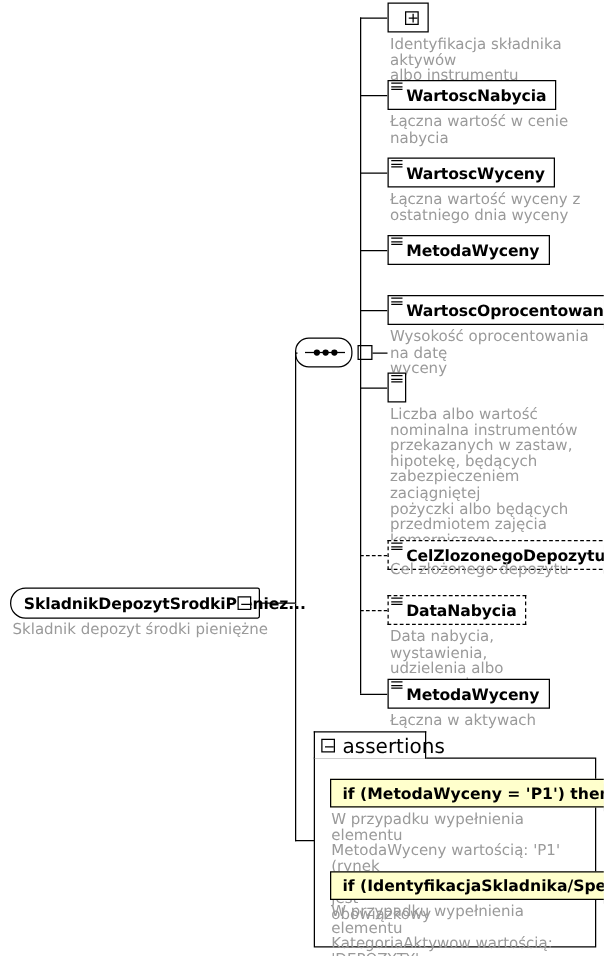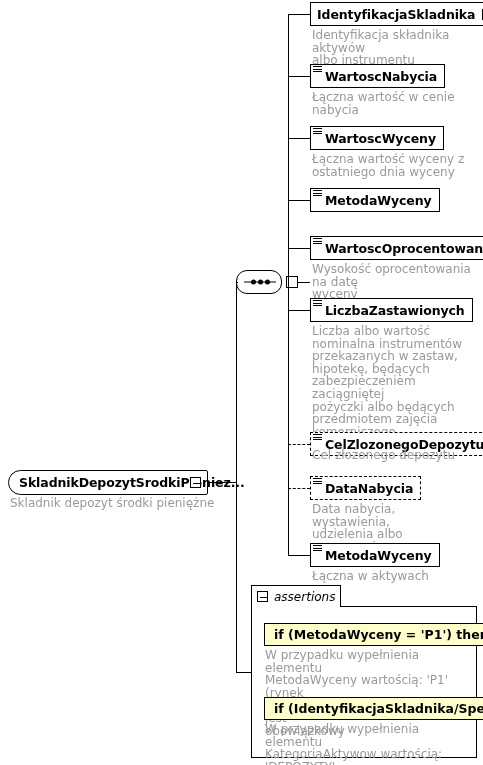--- a/index.html
+++ b/index.html
@@ -98,21 +98,21 @@
     border:1px solid #000;border-bottom:none;background:#fff;
     display:flex;align-items:center;padding:0 8px 0 5px;z-index:3;
   }
   .grouppanel .tab .tctrl{
     box-sizing:border-box;width:11px;height:11px;border:1px solid #000;background:#fff;
     position:relative;margin-right:6px;flex:0 0 auto;
   }
   .grouppanel .tab .tctrl::before{
     content:"";position:absolute;left:1.5px;top:4.5px;width:7px;height:1px;background:#000;
   }
-  .grouppanel .tab .tlabel{font-size:12px;font-style:italic;color:#000;}
+  .grouppanel .tab .tlabel{font-size:16px;color:#000;}
   .grouppanel .body{
     position:absolute;left:0;top:21px;right:0;bottom:0;
     border:1px solid #000;box-sizing:border-box;background:#fff;
   }
 
   
   .assert{position:absolute;}
   .assert .abox{
     position:relative;box-sizing:border-box;border:1.5px solid #000;
     background:#ffffcc;height:23px;display:inline-flex;align-items:center;
@@ -162,21 +162,20 @@
   <div class="line hline" style="left:288px;top:138px;width:22px;"></div>
   <div class="line hline" style="left:288px;top:200px;width:22px;"></div>
   <div class="line hline" style="left:288px;top:248px;width:22px;"></div>
   <div class="line hline" style="left:288px;top:310px;width:22px;"></div>
   <div class="line dashedh" style="left:288px;top:444px;width:22px;"></div>
   <div class="line dashedh" style="left:288px;top:488px;width:22px;"></div>
   <div class="line hline" style="left:288px;top:555px;width:22px;"></div>
 
   <div class="node" style="left:310px;top:2px;">
     <div class="box">
-      <span class="lbl noicon">IdentyfikacjaSkladnika</span>
       <span class="ctrl plus"></span>
     </div>
     <div class="desc" style="left:2px;top:27px;width:164px;">Identyfikacja składnika aktywów
 albo instrumentu finansowego</div>
   </div>
 
   <div class="node" style="left:310px;top:64px;">
     <div class="box">
       <span class="sticon">
           <i></i>
@@ -226,21 +225,20 @@
 wyceny</div>
   </div>
 
   <div class="node" style="left:310px;top:298px;">
     <div class="box">
       <span class="sticon">
           <i></i>
           <i></i>
           <i></i>
         </span>
-      <span class="lbl">LiczbaZastawionych</span>
     </div>
     <div class="desc" style="left:2px;top:27px;width:164px;">Liczba albo wartość
 nominalna instrumentów
 przekazanych w zastaw,
 hipotekę, będących
 zabezpieczeniem zaciągniętej
 pożyczki albo będących
 przedmiotem zajęcia
 komorniczego</div>
   </div>

